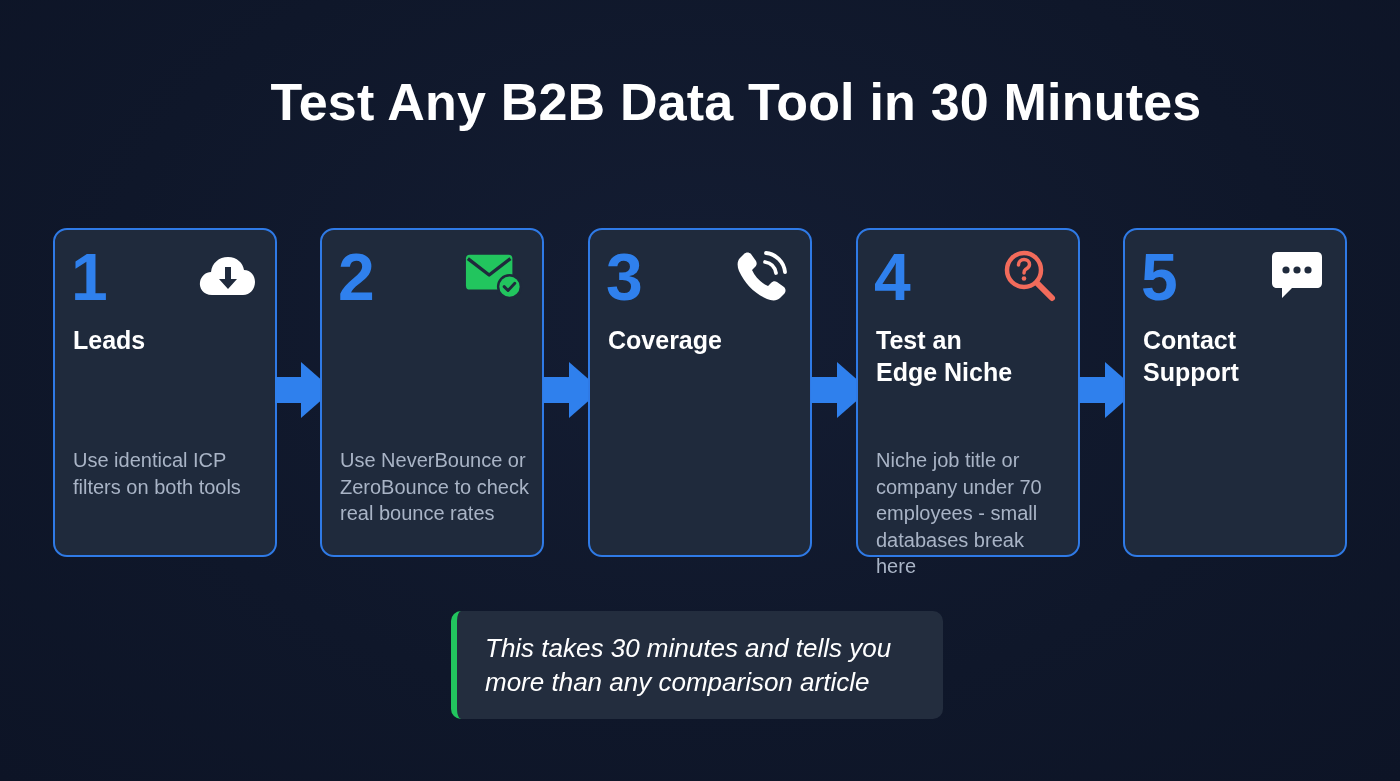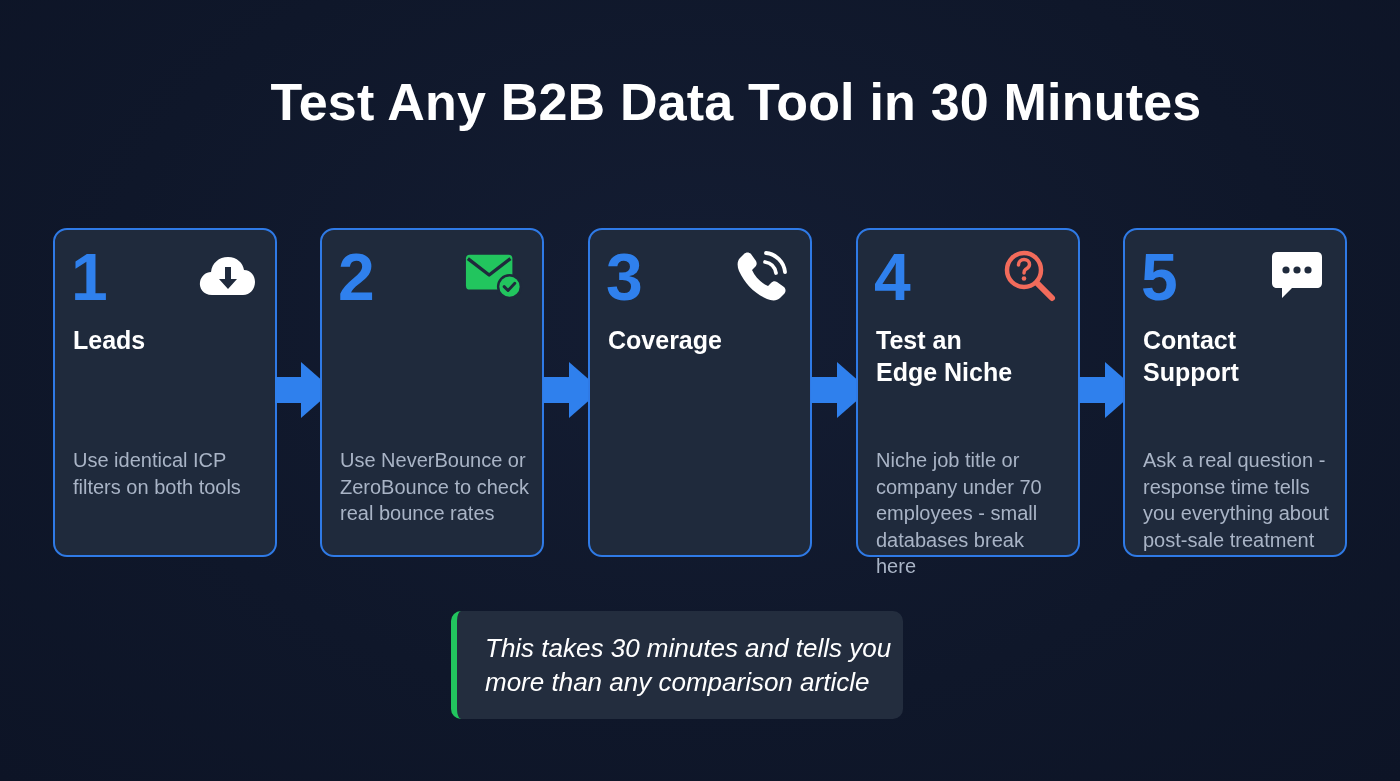--- a/index.html
+++ b/index.html
@@ -45,21 +45,21 @@
       position: absolute; left: 18px; top: 169px; right: 10px;
       color: #a9b4c6; font-size: 20px; font-weight: 400;
       line-height: 26.5px;
       margin-top: 48px;
     }
     .arrow {
       position: absolute; top: 360px; width: 60px; height: 60px;
     }
     .callout {
       position: absolute; left: 451px; top: 611px;
-      width: 452px; height: 108px;
+      width: 492px; height: 108px;
       background: #232d3e;
       border-radius: 10px;
       border-left: 6px solid #22c55e;
       padding: 20px 0 0 28px;
     }
     .callout .quote {
       color: #ffffff; font-size: 26px; font-style: italic;
       line-height: 34px;
     }
   </style>
@@ -154,18 +154,17 @@
       <path d="M7 2 H47 C50 2 52 4 52 7 V33 C52 36 50 38 47 38 H22 L12 48 V38 H7 C4 38 2 36 2 33 V7 C2 4 4 2 7 2 Z" fill="#ffffff"></path>
       <circle cx="16" cy="20" r="3.6" fill="#1f2a3c"></circle>
       <circle cx="27" cy="20" r="3.6" fill="#1f2a3c"></circle>
       <circle cx="38" cy="20" r="3.6" fill="#1f2a3c"></circle>
     </svg>
   </div>
   <div class="heading">
     <div>Contact</div>
     <div>Support</div>
   </div>
-  <div class="desc">Ask a real question - response time tells you everything about post-sale treatment</div>
 </div>
 
 <div class="callout">
   <div class="quote">This takes 30 minutes and tells you more than any comparison article</div>
 </div>
 
 </body></html>

